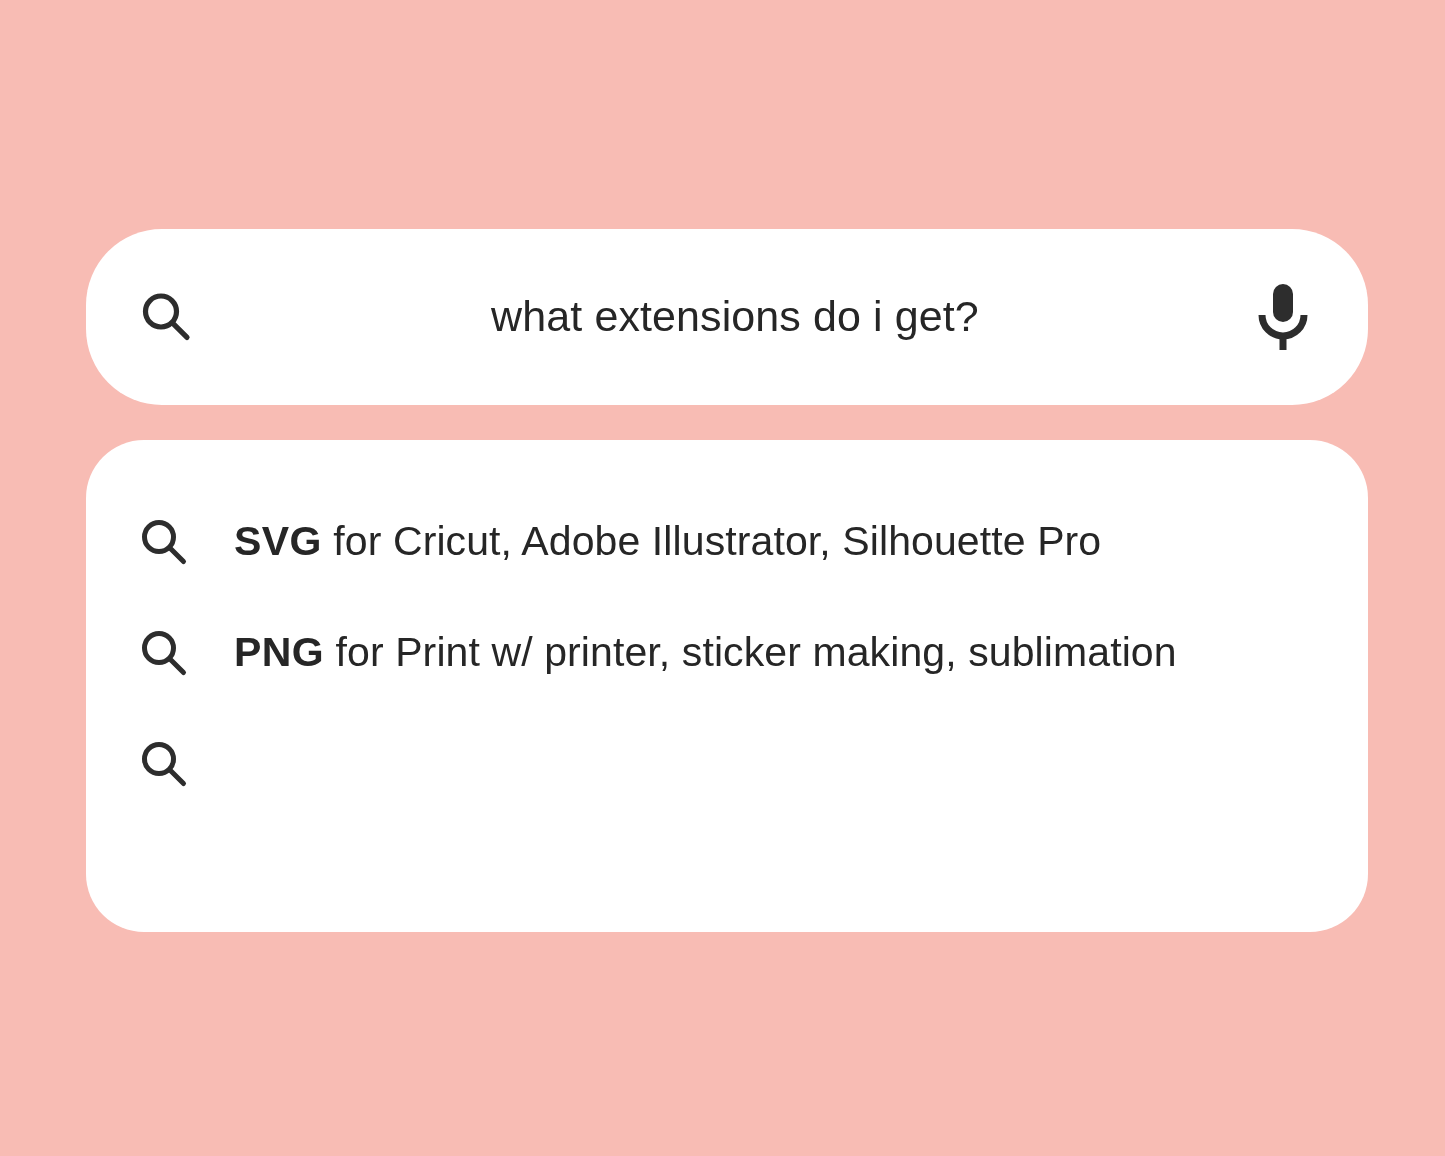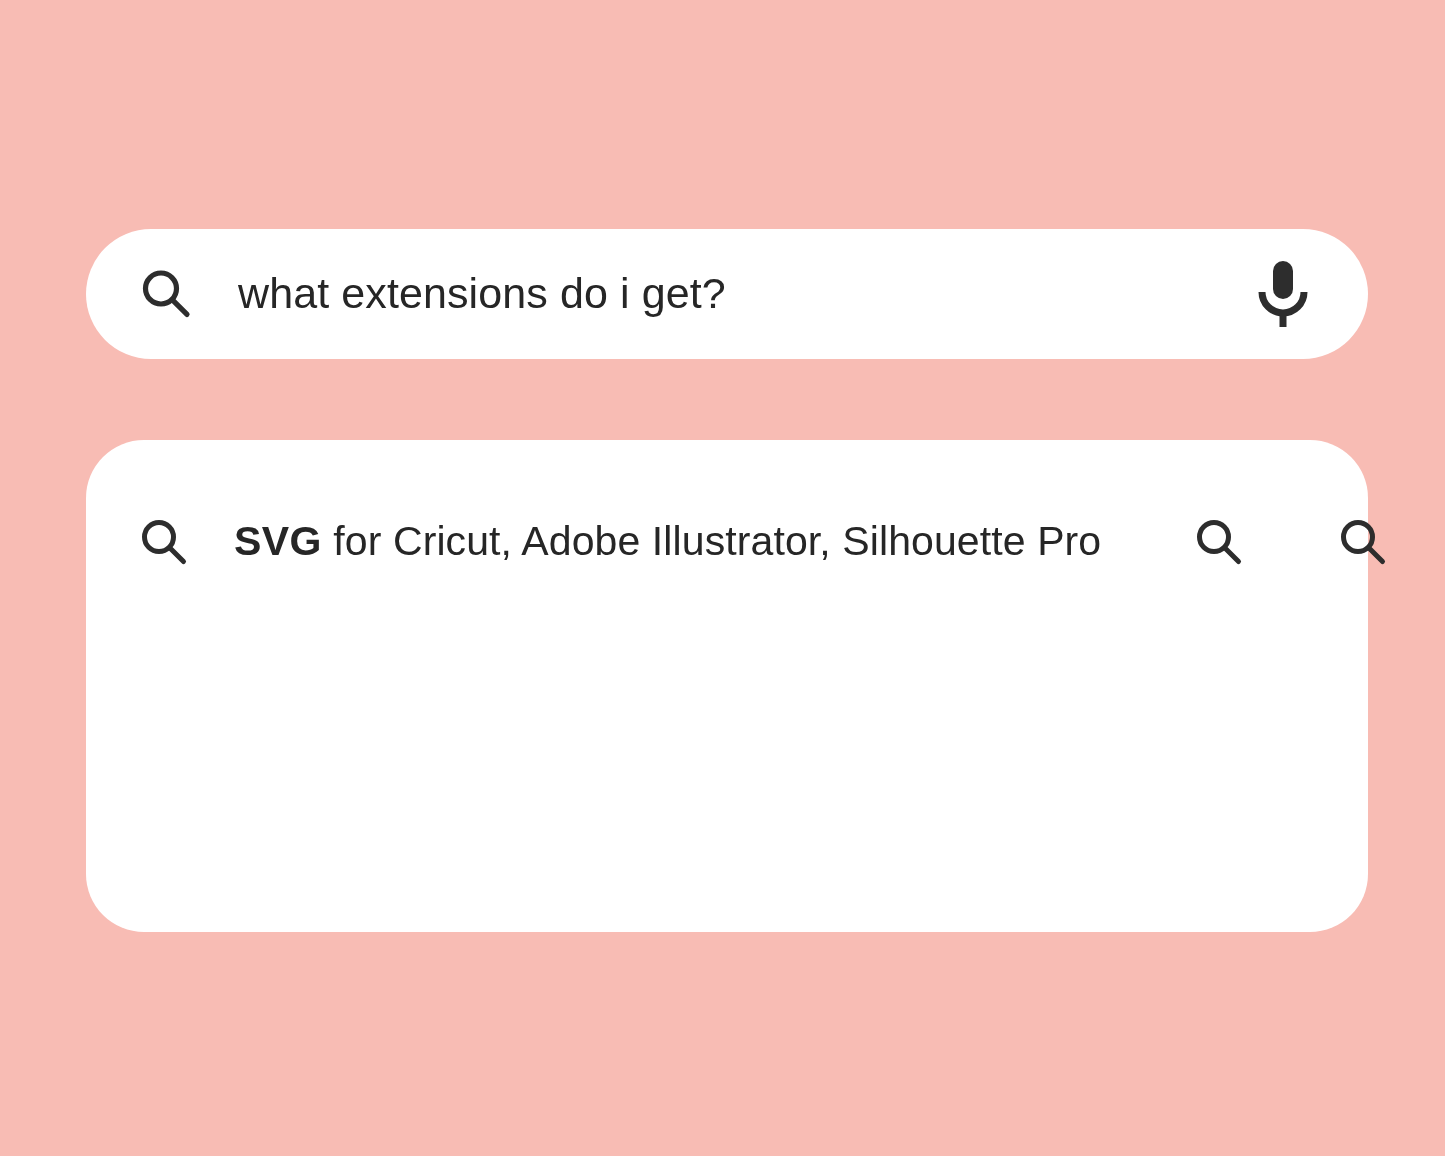--- a/index.html
+++ b/index.html
@@ -22,27 +22,28 @@
     background: #F8BCB4;
     box-sizing: border-box;
   }
 
   
   .search-bar {
     position: absolute;
     left: 86px;
     top: 229px;
     width: 1282px;
-    height: 130px;
+    height: 176px;
     background: #FFFFFF;
     border-radius: 76px;
     display: flex;
     align-items: center;
     box-sizing: border-box;
     padding: 0 54px 0 52px;
+    text-align: center;
   }
 
   .search-bar .mag {
     flex: 0 0 auto;
     width: 56px;
     height: 56px;
     display: block;
   }
 
   .search-query {
@@ -70,21 +71,21 @@
     position: absolute;
     left: 86px;
     top: 440px;
     width: 1282px;
     height: 492px;
     background: #FFFFFF;
     border-radius: 58px;
     box-sizing: border-box;
     padding: 46px 0 46px 0;
     display: flex;
-    flex-direction: row;
+    flex-direction: column;
     justify-content: flex-start;
   }
 
   .result-row {
     height: 111px;
     display: flex;
     align-items: center;
     padding-left: 52px;
     padding-right: 40px;
     box-sizing: border-box;
@@ -152,20 +153,23 @@
       </div>
     </div>
 
     <div class="result-row">
       <span class="mag">
         <svg viewBox="0 0 52 52" width="52" height="52" aria-hidden="true">
           <circle cx="21" cy="21" r="14.5" fill="none" stroke="#2D2D2D" stroke-width="5"></circle>
           <line x1="31.7" y1="31.7" x2="45.5" y2="45.5" stroke="#2D2D2D" stroke-width="5" stroke-linecap="round"></line>
         </svg>
       </span>
+      <div class="result-text">
+        <span class="fmt">PNG</span><span> for Print w/ printer, sticker making, sublimation</span>
+      </div>
     </div>
 
 
     <div class="result-row">
       <span class="mag">
         <svg viewBox="0 0 52 52" width="52" height="52" aria-hidden="true">
           <circle cx="21" cy="21" r="14.5" fill="none" stroke="#2D2D2D" stroke-width="5"></circle>
           <line x1="31.7" y1="31.7" x2="45.5" y2="45.5" stroke="#2D2D2D" stroke-width="5" stroke-linecap="round"></line>
         </svg>
       </span>

